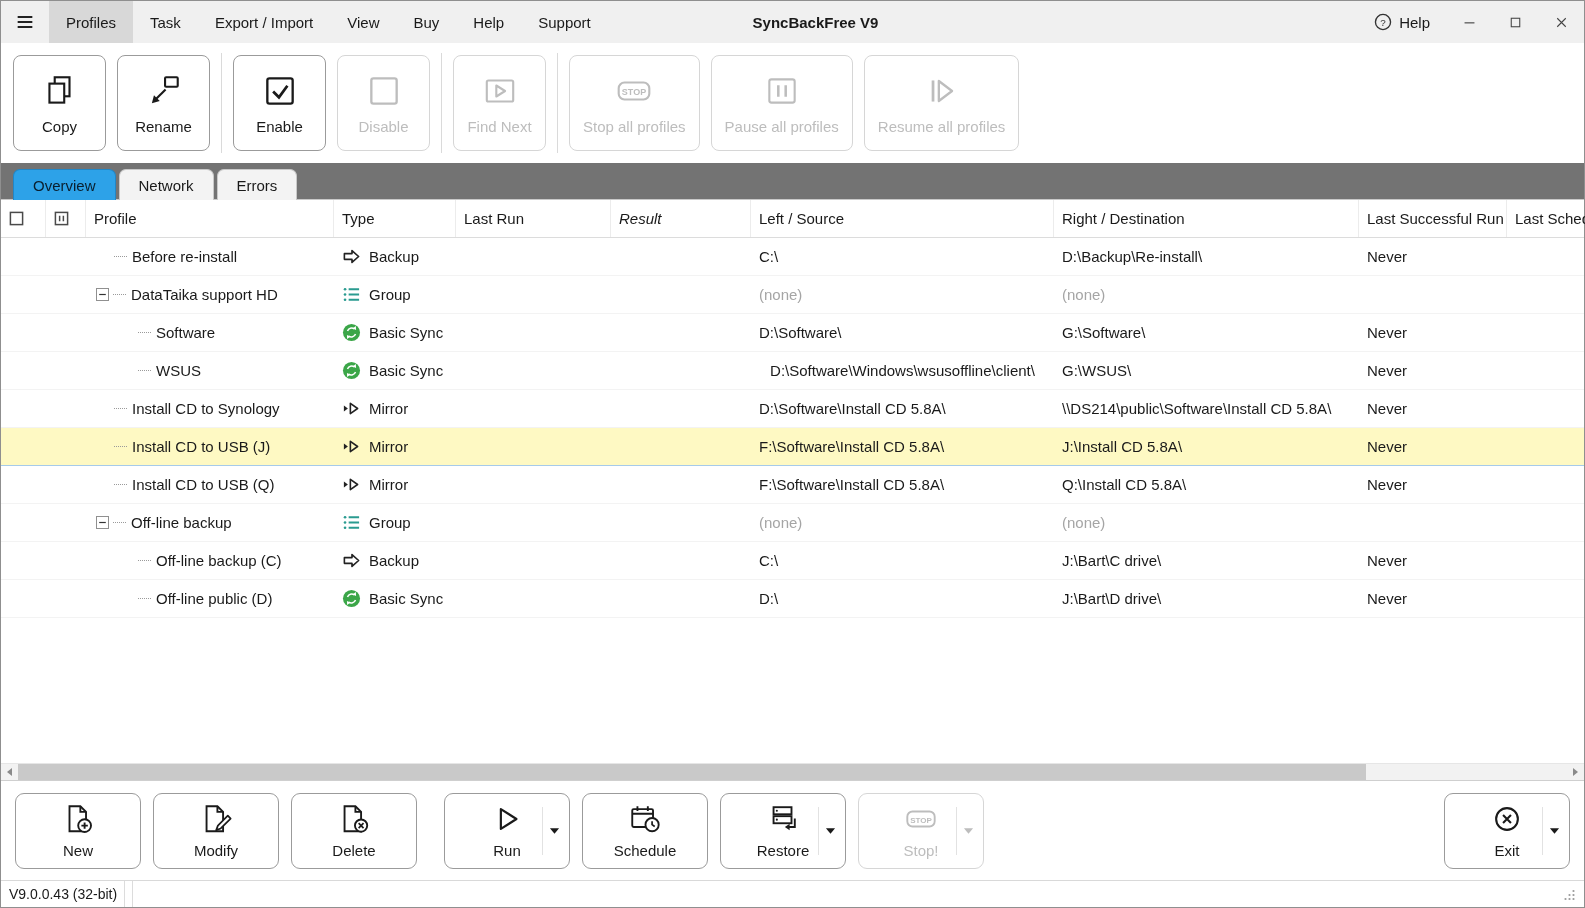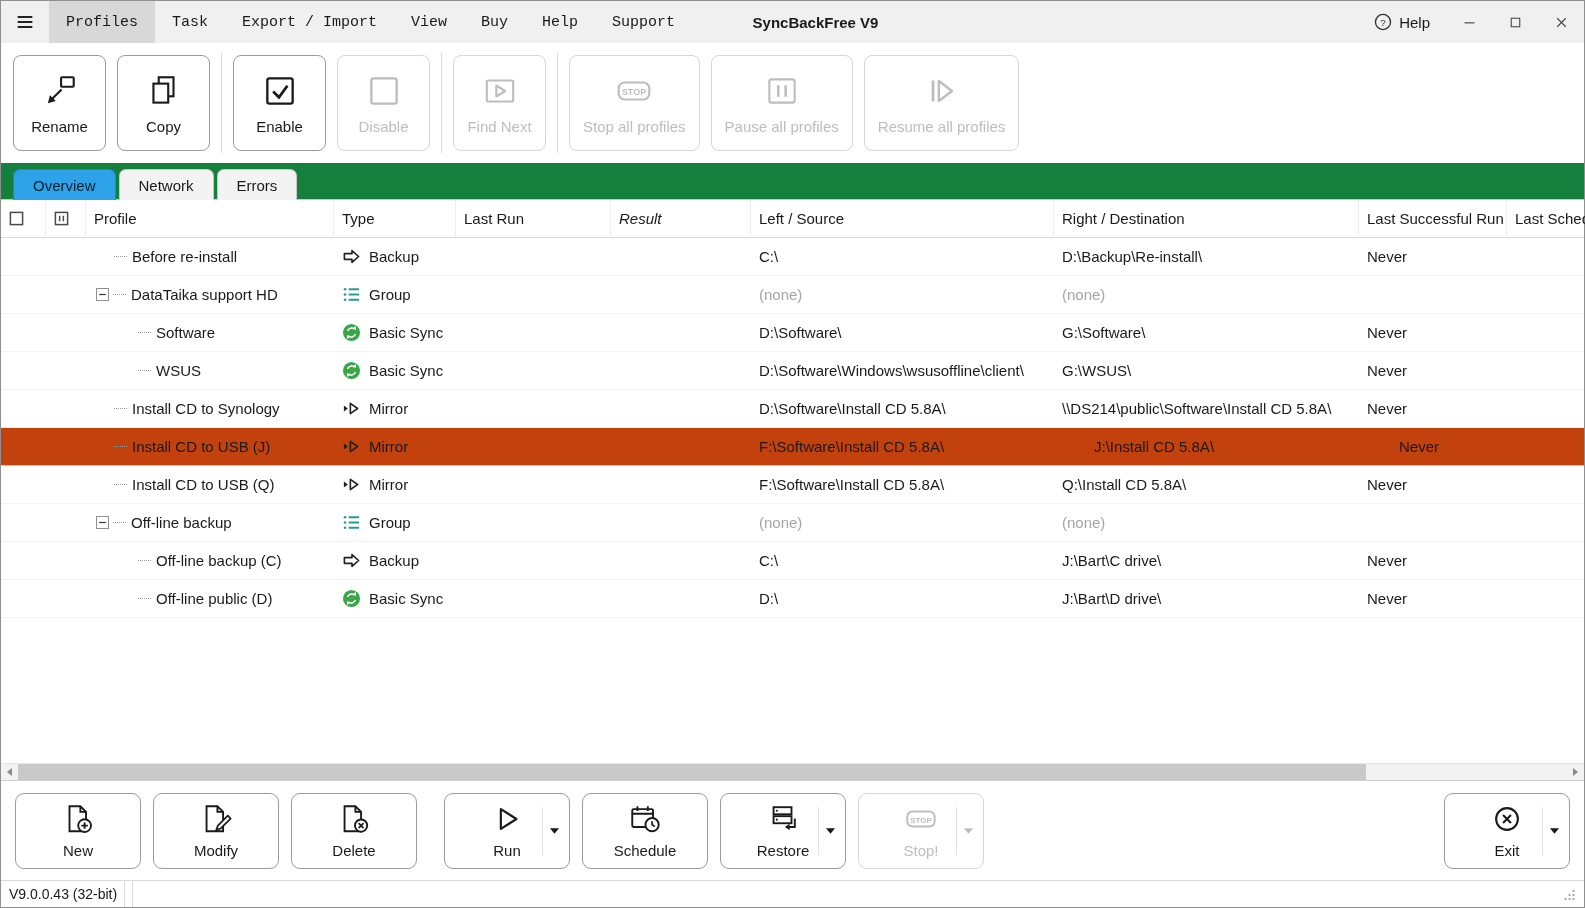--- a/index.html
+++ b/index.html
@@ -5,52 +5,52 @@
   *{box-sizing:border-box;margin:0;padding:0;}
   html,body{width:1585px;height:908px;overflow:hidden;}
   body{font-family:"Liberation Sans",sans-serif;font-size:15px;color:#1a1a1a;background:#fff;cursor:default;}
   .window{width:1585px;height:908px;border:1px solid #8f8f8f;display:flex;flex-direction:column;background:#fff;}
 
   
   .menubar{flex:0 0 42px;background:#f0f0f0;display:flex;align-items:stretch;position:relative;}
   .hamburger{width:48px;display:flex;align-items:center;justify-content:center;}
   .hamburger .ic{width:22px;height:22px;}
   .menu-items{display:flex;align-items:stretch;}
-  .menu-item{display:flex;align-items:center;padding:0 17px;font-family:Liberation Mono, monospace;}
+  .menu-item{display:flex;align-items:center;padding:0 17px;}
   .menu-item.active{background:#d8d8d8;}
   .title{position:absolute;left:50%;top:0;transform:translateX(-50%);height:100%;display:flex;align-items:center;font-weight:600;margin-left:23px;}
   .mb-right{margin-left:auto;display:flex;align-items:stretch;}
   .help-btn{display:flex;align-items:center;gap:7px;padding:0 16px;}
   .help-btn .ic{width:18px;height:18px;}
   .win-controls{display:flex;align-items:stretch;}
   .win-btn{width:46px;display:flex;align-items:center;justify-content:center;}
   .win-btn .ic{width:17px;height:17px;}
   .ic{display:inline-flex;}
   .ic svg{width:100%;height:100%;display:block;}
 
   
   .toolbar{flex:0 0 120px;display:flex;align-items:center;gap:11px;padding:0 12px;background:#fff;}
   .tsep{width:1px;height:100px;background:#dadada;flex:none;}
   .tbtn{display:flex;flex-direction:column;align-items:center;justify-content:center;gap:8px;min-width:93px;height:96px;padding:8px 13px;border:1px solid #9b9b9b;border-radius:8px;color:#1a1a1a;flex:none;}
   .tbtn.disabled{border-color:#d6d6d6;color:#bdbdbd;}
   .tbtn .ic{width:38px;height:38px;}
   .tblabel{white-space:nowrap;}
 
   
-  .tabs{flex:0 0 37px;display:flex;align-items:flex-end;padding:0 0 0 12px;border-bottom:1px solid #c9c9c9;background:#15803d;}
+  .tabs{flex:0 0 37px;display:flex;align-items:flex-end;padding:0 0 0 12px;border-bottom:1px solid #c9c9c9;background:#737373;}
   .tab{padding:7px 19px 6px;border:1px solid #c9c9c9;border-bottom:none;border-radius:7px 7px 0 0;background:#f3f3f3;margin-right:3px;position:relative;top:1px;}
   .tab.active{background:#2da2e8;border-color:#2186c6;color:#0a1f2e;z-index:2;}
 
   
   .grid-header{flex:0 0 38px;display:flex;border-bottom:1px solid #dcdcdc;background:#fff;}
   .hcell{display:flex;align-items:center;padding:0 8px;border-right:1px solid #ececec;overflow:hidden;white-space:nowrap;flex:none;}
   .hcell .ic{width:15px;height:15px;}
   .grid-body{flex:1 1 auto;overflow:hidden;background:#fff;}
   .grow{display:flex;height:38px;border-bottom:1px solid #f3f3f3;background:#fff;}
-  .grow.selected{background:#c2410c;border-bottom-color:#a6cbea;}
+  .grow.selected{background:#fef9c3;border-bottom-color:#a6cbea;}
   .cell{display:flex;align-items:center;padding:0 8px;overflow:hidden;white-space:nowrap;flex:none;}
   .profile-cell{padding-left:28px;}
   .profile-cell.lvl1{padding-left:52px;}
   .profile-cell .exp{width:13px;height:13px;margin-left:-18px;margin-right:4px;flex:none;}
   .dots{width:13px;border-top:1px dotted #9a9a9a;margin-right:5px;flex:none;}
   .type-cell .ic{width:19px;height:19px;margin-right:8px;flex:none;}
   .muted{color:#a5a5a5;}
 
   
   .scroll-h{flex:0 0 17px;background:#f2f2f2;display:flex;align-items:stretch;border-top:1px solid #e6e6e6;}
@@ -133,35 +133,35 @@
             </span>
           </div>
         </div>
     </div>
   </div>
 
   <div class="toolbar">
       <div class="tbtn">
         <span class="ic">
           <svg viewBox="0 0 36 36">
+            <rect x="13" y="5" width="14" height="18" fill="none" stroke="currentColor" stroke-width="2"></rect>
+            <rect x="8" y="11" width="14" height="18" fill="#fff" stroke="currentColor" stroke-width="2"></rect>
+          </svg>
+        </span>
+        <span class="tblabel">Copy</span>
+      </div>
+      <div class="tbtn">
+        <span class="ic">
+          <svg viewBox="0 0 36 36">
             <rect x="19" y="5" width="12" height="9" rx="1" fill="none" stroke="currentColor" stroke-width="2"></rect>
             <path d="M8.5 27.5 19.5 16.5" stroke="currentColor" stroke-width="2" fill="none"></path>
             <path d="M6.5 29.5l2-7.5 5.5 5.5z" fill="currentColor"></path>
           </svg>
         </span>
         <span class="tblabel">Rename</span>
-      </div>
-      <div class="tbtn">
-        <span class="ic">
-          <svg viewBox="0 0 36 36">
-            <rect x="13" y="5" width="14" height="18" fill="none" stroke="currentColor" stroke-width="2"></rect>
-            <rect x="8" y="11" width="14" height="18" fill="#fff" stroke="currentColor" stroke-width="2"></rect>
-          </svg>
-        </span>
-        <span class="tblabel">Copy</span>
       </div>
       <div class="tsep"></div>
       <div class="tbtn">
         <span class="ic">
           <svg viewBox="0 0 36 36">
             <rect x="6" y="6" width="24" height="24" rx="2" fill="none" stroke="currentColor" stroke-width="2.2"></rect>
             <path d="M11.5 18.5l5.5 5.5L25 13" fill="none" stroke="currentColor" stroke-width="2.6"></path>
           </svg>
         </span>
         <span class="tblabel">Enable</span>
@@ -374,21 +374,21 @@
               <path d="M5.8 8.4A4.7 4.7 0 0 1 13 6.2" stroke="#fff" stroke-width="1.6" fill="none"></path>
               <path d="M14.6 3.2l.2 4.2-3.6-1.6z" fill="#fff"></path>
               <path d="M14.2 11.6A4.7 4.7 0 0 1 7 13.8" stroke="#fff" stroke-width="1.6" fill="none"></path>
               <path d="M5.4 16.8l-.2-4.2 3.6 1.6z" fill="#fff"></path>
             </svg>
           </span>
           <span>Basic Sync</span>
         </div>
         <div class="cell" style="width: 155px;"></div>
         <div class="cell" style="width: 140px;"></div>
-        <div class="cell" style="width: 303px;">
+        <div class="cell" style="width: 303px; justify-content: center;">
           <span>D:\Software\Windows\wsusoffline\client\</span>
         </div>
         <div class="cell" style="width: 305px;">
           <span>G:\WSUS\</span>
         </div>
         <div class="cell" style="width: 148px;">
           <span>Never</span>
         </div>
         <div class="cell" style="width: 80px;"></div>
       </div>
@@ -435,21 +435,21 @@
               <path d="M8.8 4.6 16.4 10l-7.6 5.4z" fill="none" stroke="#222" stroke-width="1.7" stroke-linejoin="round"></path>
             </svg>
           </span>
           <span>Mirror</span>
         </div>
         <div class="cell" style="width: 155px;"></div>
         <div class="cell" style="width: 140px;"></div>
         <div class="cell" style="width: 303px;">
           <span>F:\Software\Install CD 5.8A\</span>
         </div>
-        <div class="cell" style="width: 305px; margin-left: 32px;">
+        <div class="cell" style="width: 305px;">
           <span>J:\Install CD 5.8A\</span>
         </div>
         <div class="cell" style="width: 148px;">
           <span>Never</span>
         </div>
         <div class="cell" style="width: 80px;"></div>
       </div>
       <div class="grow">
         <div class="cell" style="width: 45px;"></div>
         <div class="cell" style="width: 40px;"></div>

